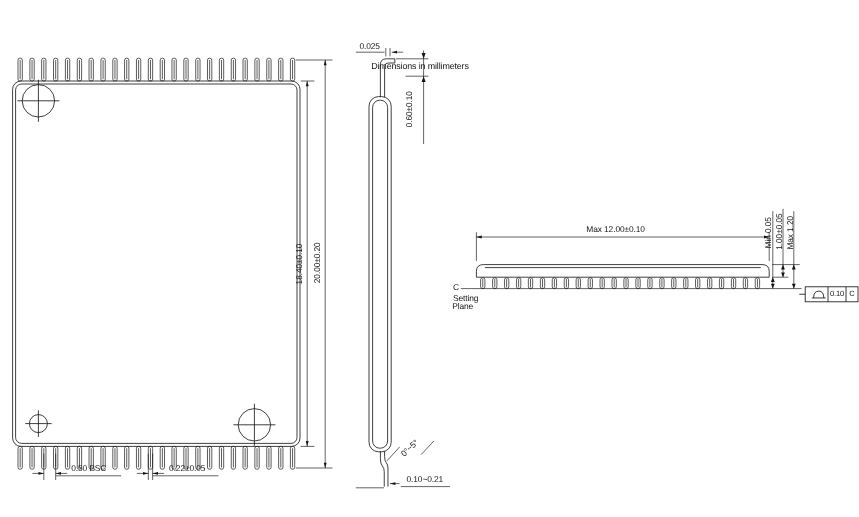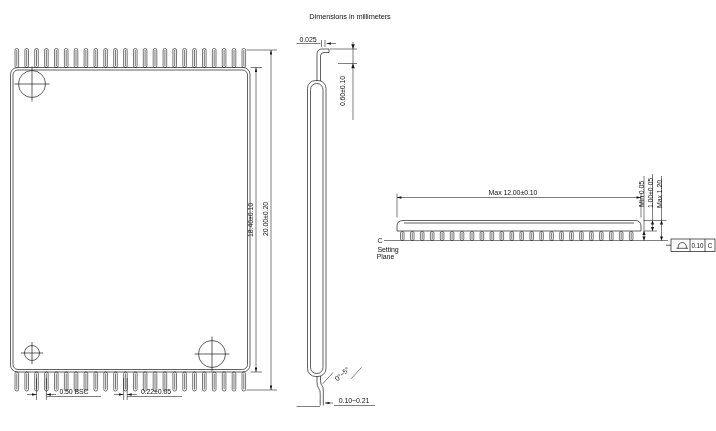--- a/index.html
+++ b/index.html
@@ -7,21 +7,21 @@
     position:relative;width:716px;height:431px;background:#ffffff;overflow:hidden;
     font-family:"Liberation Sans", sans-serif;
   }
   svg{position:absolute;left:0;top:0;}
   .lbl{
     position:absolute;transform:translate(-50%,-50%);
     font-size:7px;line-height:1;white-space:nowrap;color:#141414;letter-spacing:-0.1px;
   }
   .rot{transform:translate(-50%,-50%) rotate(-90deg);}
   .rot45{transform:translate(-50%,-50%) rotate(-43deg);}
-  .title{font-size:7.4px;}
+  .title{font-size:7.4px;margin-top:38px;}
   .small{font-size:6.3px;}
 </style>
 </head>
 <body>
 
 <div class="canvas">
 
 <svg width="716" height="431" viewBox="0 0 716 431">
   <defs>
     <marker id="ar" viewBox="0 0 10 6" refX="9.5" refY="3" markerWidth="9" markerHeight="5.4" orient="auto-start-reverse">

